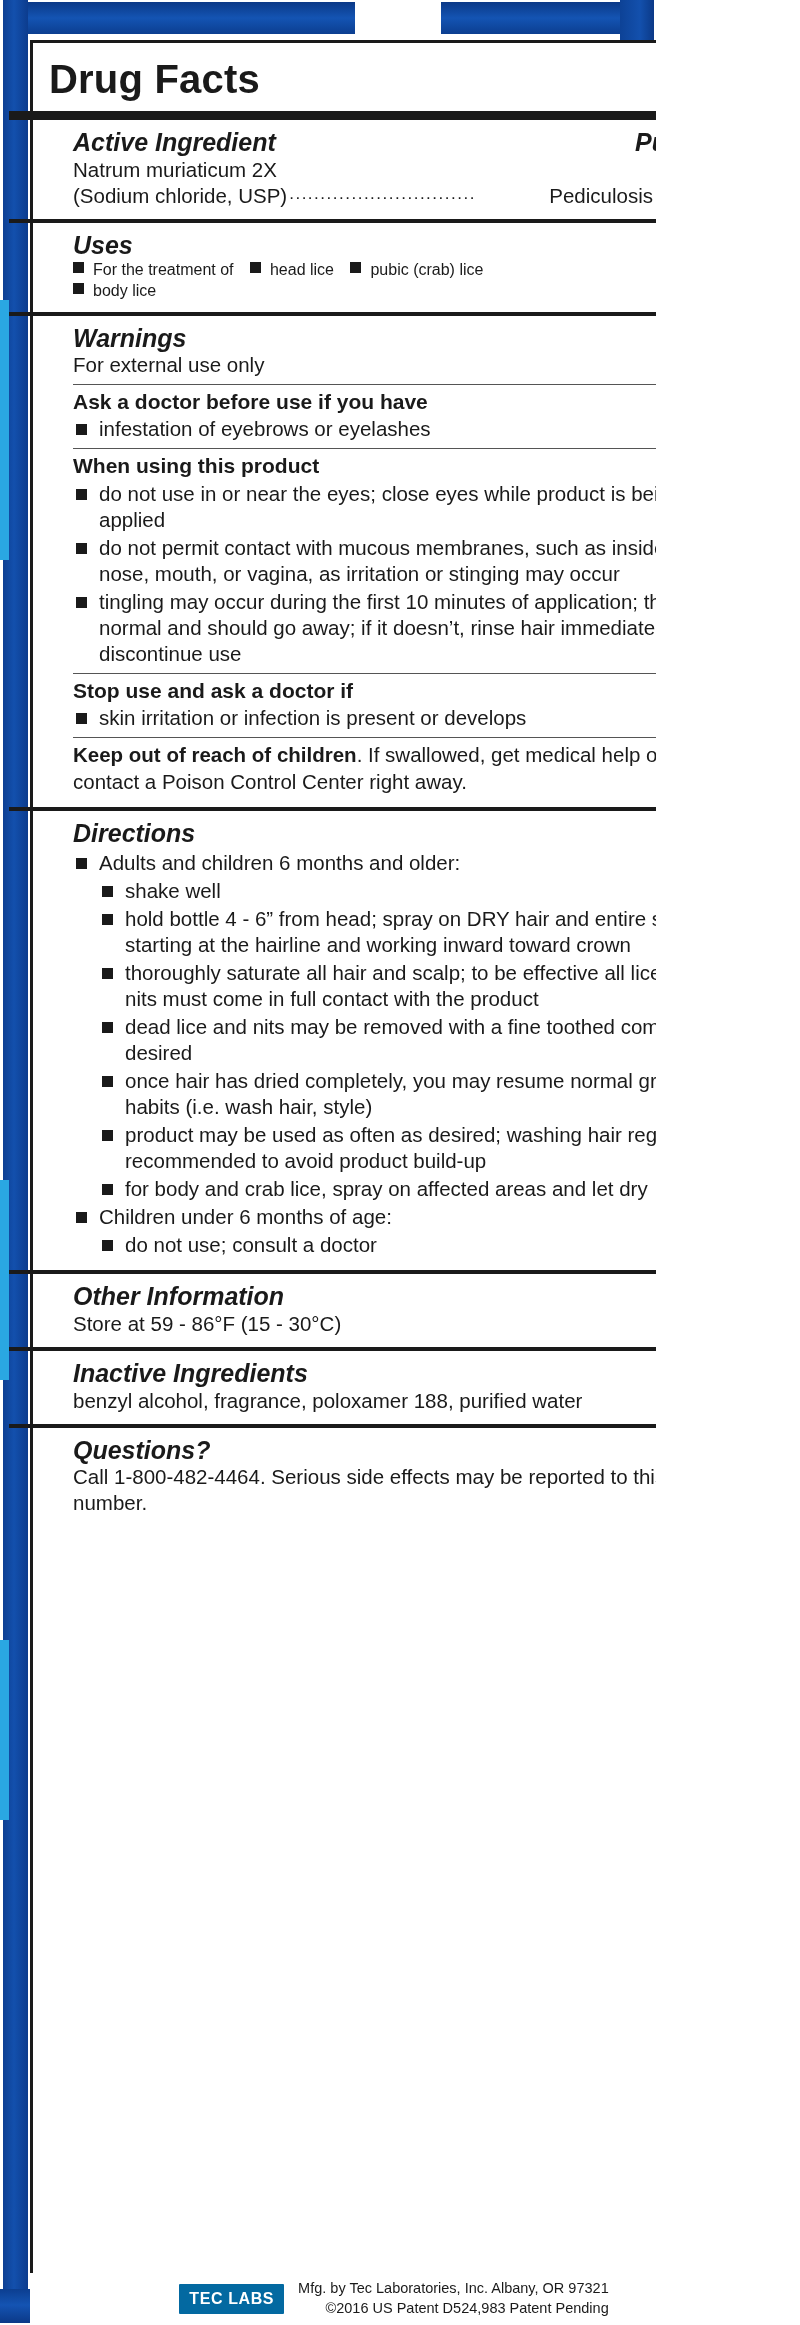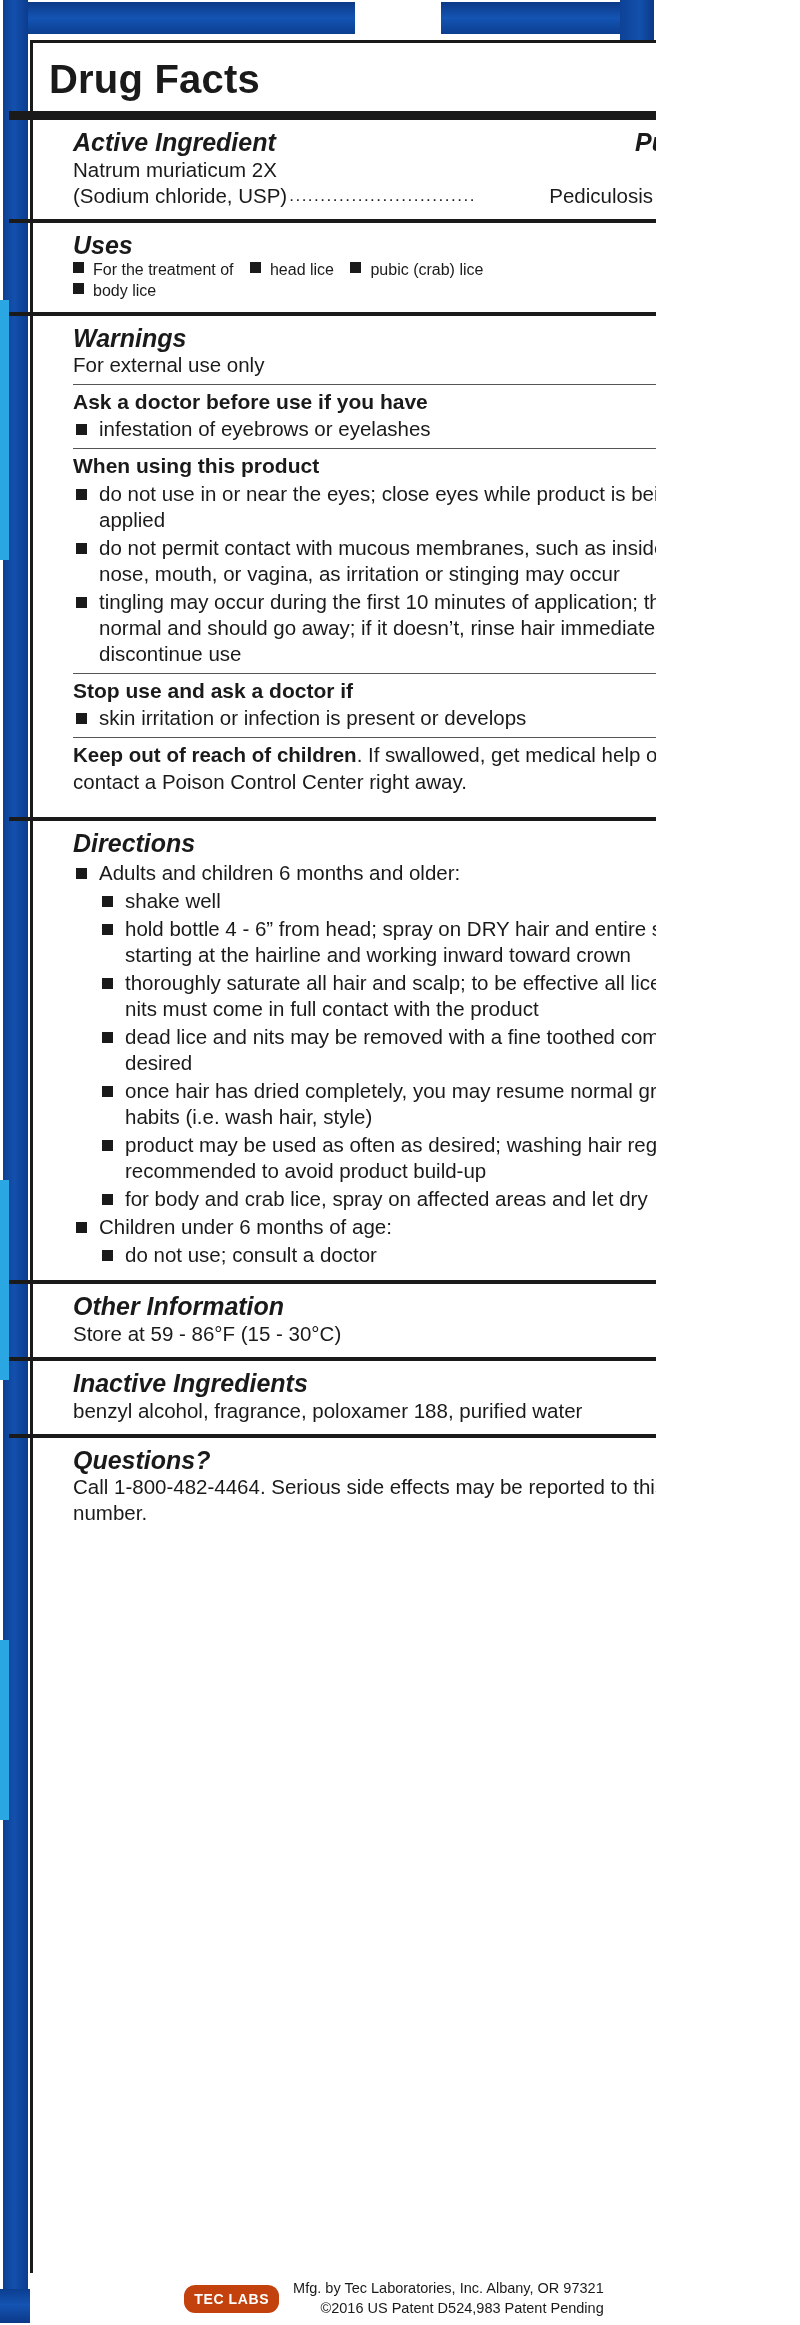--- a/index.html
+++ b/index.html
@@ -132,21 +132,21 @@
 
   .ai-row {
     display: flex;
     justify-content: space-between;
     align-items: baseline;
     gap: 16px;
   }
 
   .dots-line {
     display: flex;
-    align-items: center;
+    align-items: flex-start;
     font-size: 20.5px;
     line-height: 1.3;
   }
   .dots-line .left { white-space: nowrap; }
   .dots-line .dots {
     flex: 1;
     overflow: hidden;
     white-space: nowrap;
     letter-spacing: 1.5px;
     font-size: 17px;
@@ -222,27 +222,27 @@
     bottom: 0px;
     width: 728px;
     height: 52px;
     display: flex;
     align-items: center;
     justify-content: center;
     gap: 14px;
     background: #ffffff;
   }
   .teclabs-logo {
-    background: #c2410c;
+    background: #0369a1;
     color: #ffffff;
-    font-size: 14px;
+    font-size: 16px;
     font-weight: bold;
     letter-spacing: 0.6px;
     padding: 6px 10px;
-    border-radius: 11px;
+    border-radius: 1px;
     white-space: nowrap;
   }
   .footer-text {
     font-size: 14.5px;
     line-height: 1.35;
     color: #1a1a1a;
     text-align: right;
   }
 </style>
 </head>
@@ -292,21 +292,21 @@
         </div>
         <div class="inline-bullets">
           <span class="sq"></span><span>body lice</span>
         </div>
       </div>
     </div>
 
     <div class="rule-med"></div>
 
     <div class="inner">
-      <div class="section" style="padding-bottom:22px">
+      <div class="section" style="padding-bottom:12px">
         <div class="head-italic">Warnings</div>
         <div class="body-txt">For external use only</div>
 
         <div class="rule-thin"></div>
 
         <div class="head-bold">Ask a doctor before use if you have</div>
         <ul class="bl">
           <li>infestation of eyebrows or eyelashes</li>
         </ul>
 

